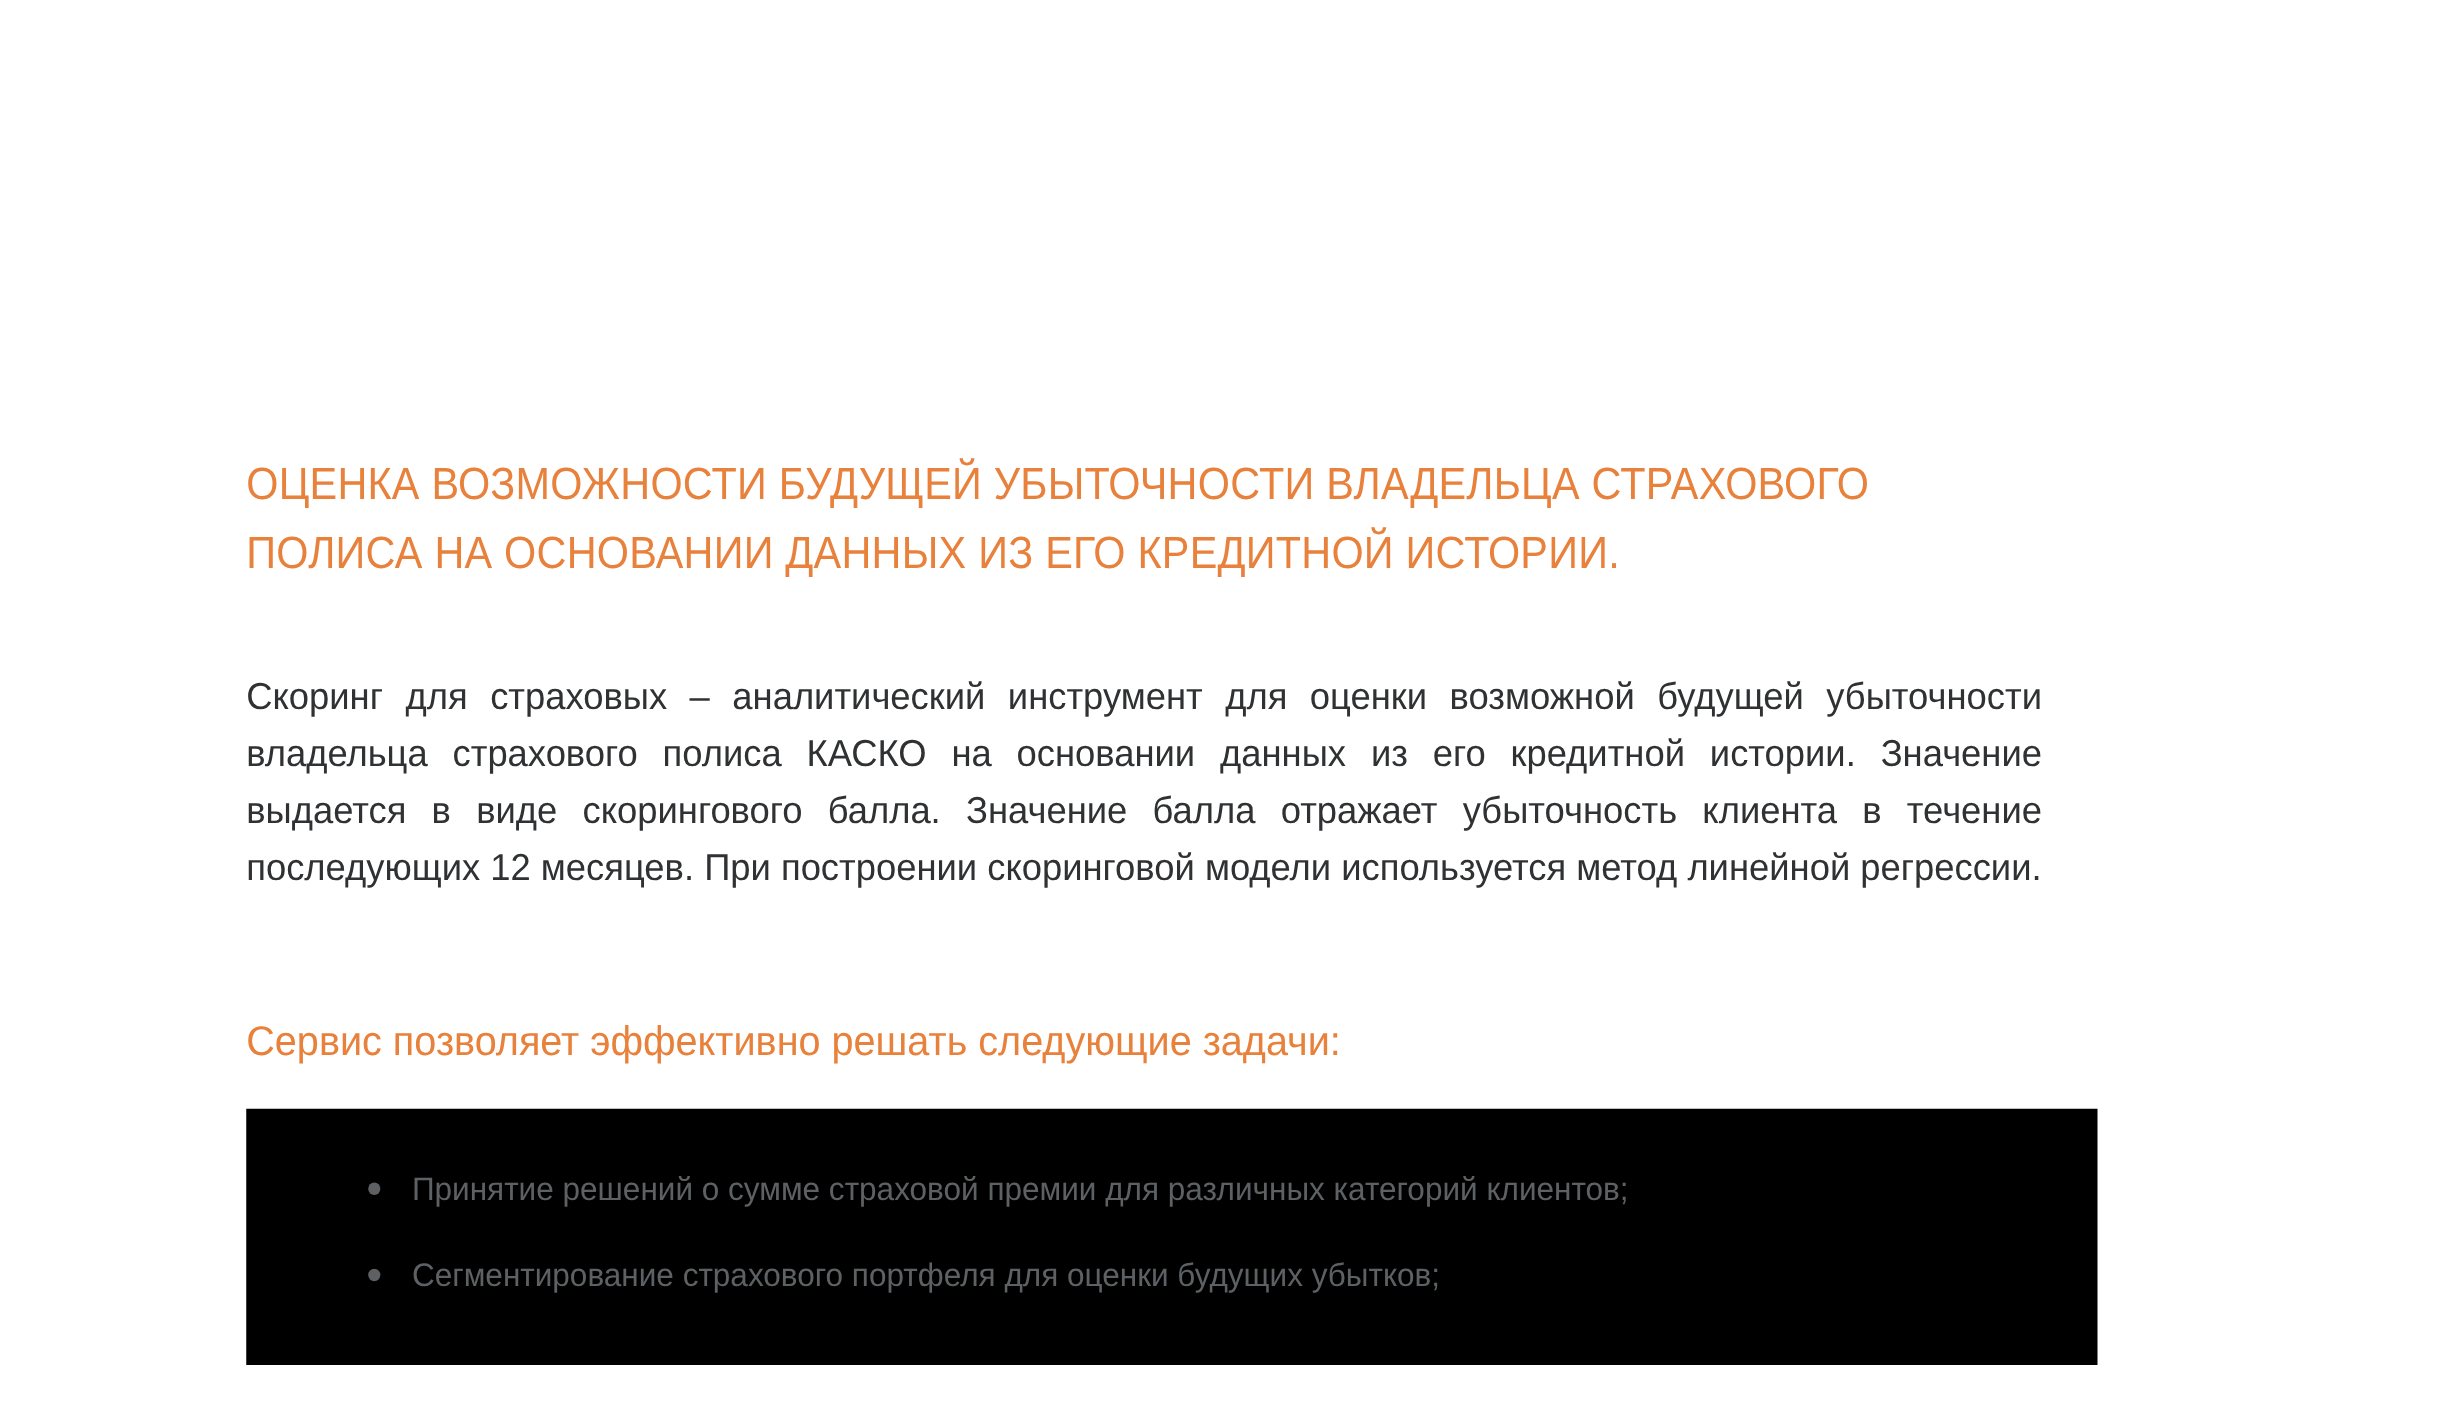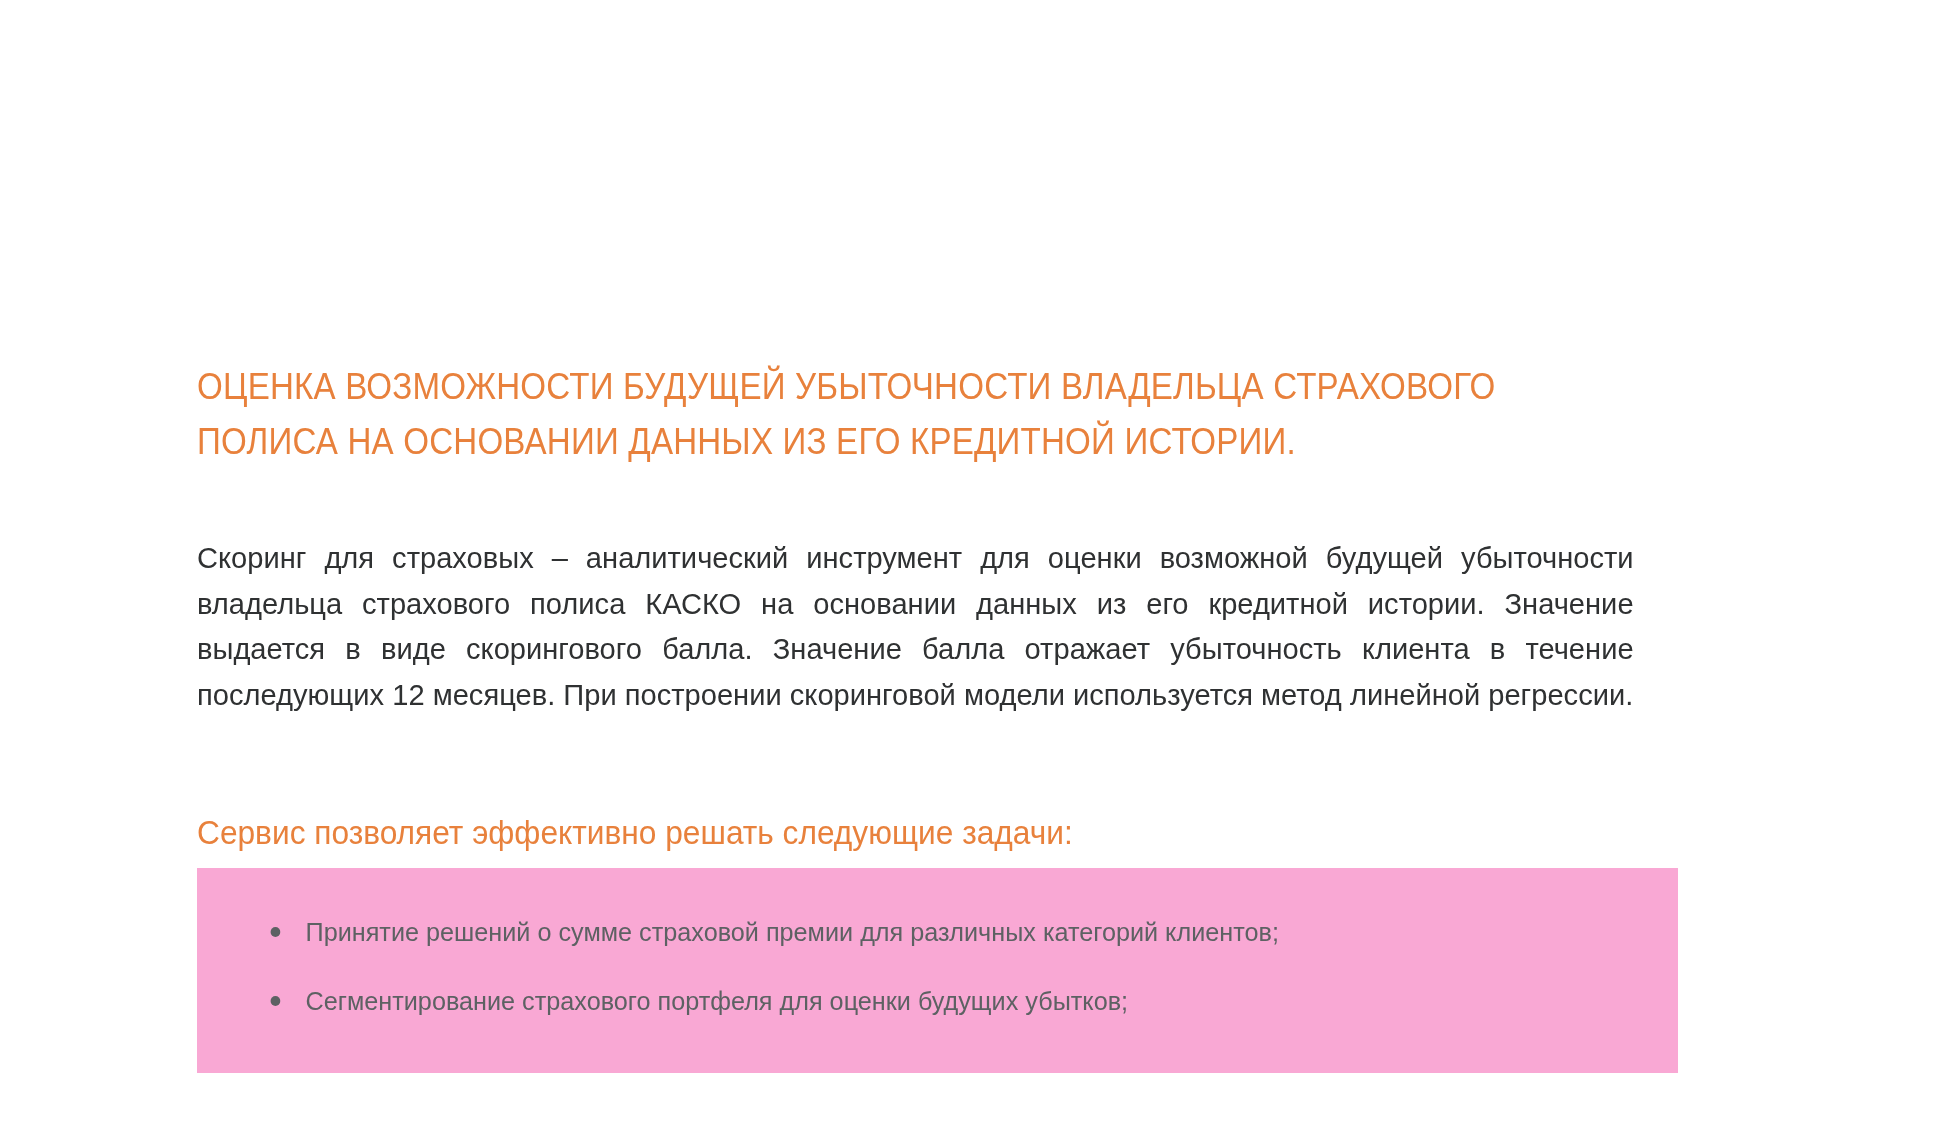--- a/index.html
+++ b/index.html
@@ -92,26 +92,26 @@
     line-height: 1.3;
     color: #e8813c;
     transform: scaleX(0.96);
     transform-origin: left top;
   }
 
   
   .tasks-panel {
     position: absolute;
     left: 197px;
-    top: 868px;
+    top: 887px;
     width: 1481px;
     height: 205px;
-    background: #f9a8d4;
+    background: #000000;
     box-sizing: border-box;
-    padding: 48px 60px 40px 60px;
+    padding: 48px 60px 40px 84px;
   }
   .tasks-list {
     list-style: none;
     margin: 0;
     padding: 0;
   }
   .task-item {
     position: relative;
     padding-left: 50px;
     margin: 0 0 36px 0;

